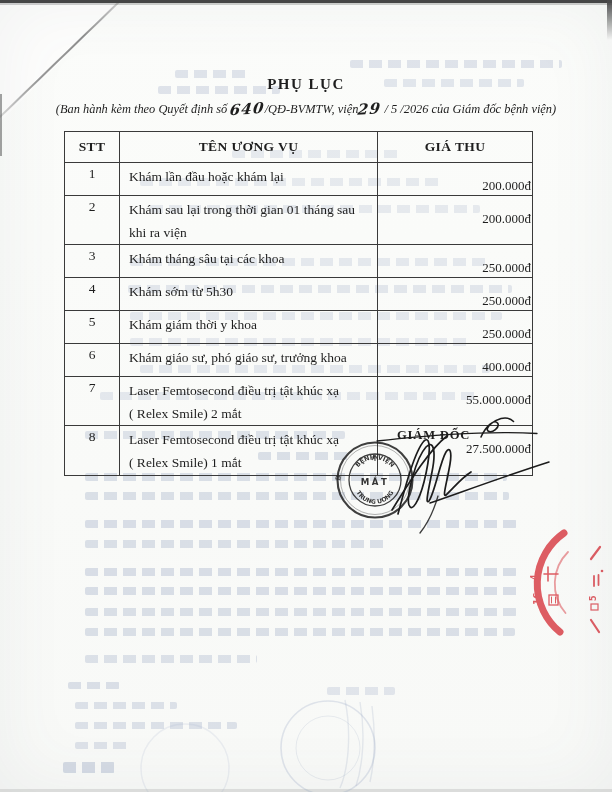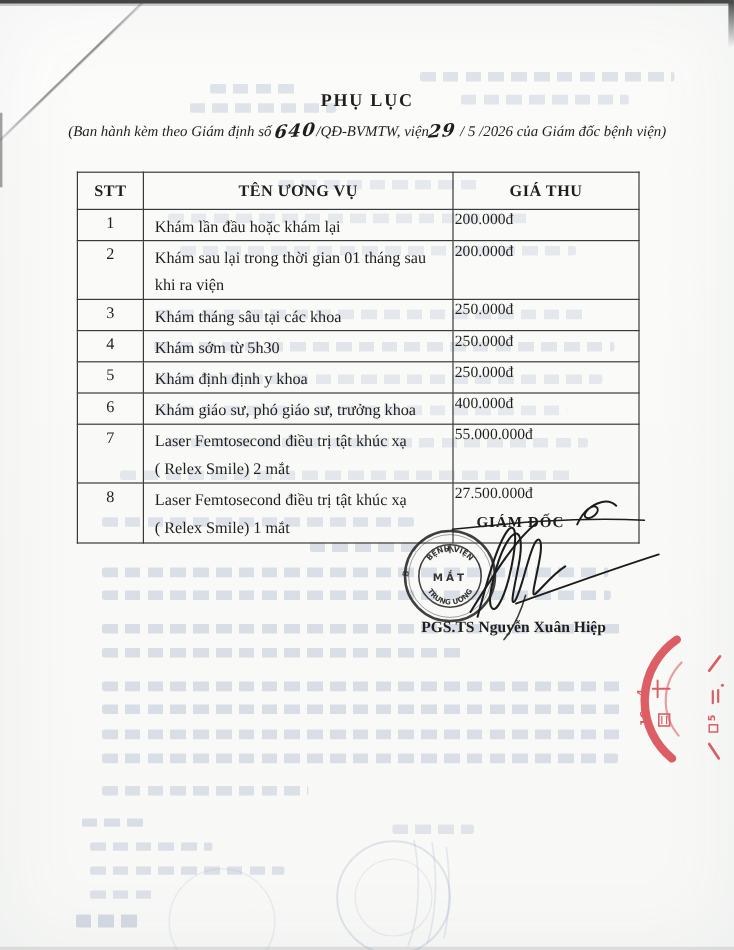--- a/index.html
+++ b/index.html
@@ -26,28 +26,28 @@
     transform:rotate(-44deg);filter:blur(.3px);}
   
   .doc-title{position:absolute;top:76px;left:0;width:612px;text-align:center;
     font-weight:bold;font-size:15px;letter-spacing:1.5px;}
   .doc-subtitle{position:absolute;top:99px;left:0;width:612px;text-align:center;
     font-style:italic;font-size:12.4px;white-space:nowrap;}
   .hand{display:inline-block;font-family:"DejaVu Serif",serif;font-style:italic;
     font-weight:bold;font-size:15px;letter-spacing:1px;
     transform:skewX(-10deg) rotate(-4deg);position:relative;top:1px;}
   
-  table.price{position:absolute;left:64px;top:143px;width:468px;
+  table.price{position:absolute;left:64px;top:131px;width:468px;
     border-collapse:collapse;table-layout:fixed;font-size:13.5px;background:transparent;}
   table.price th,table.price td{border:1px solid #3a3a3a;}
   table.price th{font-weight:bold;text-align:center;letter-spacing:.4px;font-size:13.5px;}
   td.c-stt{text-align:center;vertical-align:top;padding-top:3px;}
   td.c-svc{text-align:left;vertical-align:top;padding:2px 6px 0 9px;
     white-space:pre-line;line-height:23px;}
-  td.c-price{text-align:left;vertical-align:top;padding-top:0;font-size:13px;}
+  td.c-price{text-align:right;vertical-align:top;padding-top:15px;font-size:13px;}
   tr.h29{height:31px}tr.h25{height:25px}tr.h24{height:24px}tr.h48{height:48px}tr.h50{height:50px}
   
   .sig-role{position:absolute;left:397px;top:428px;font-weight:bold;
     font-size:12.6px;letter-spacing:.8px;}
   .sig-name{position:absolute;left:351px;top:515px;font-weight:bold;font-size:13px;}
   
   .ghost{position:absolute;border-radius:2px;filter:blur(.6px);pointer-events:none;}
   .ink-layer{position:absolute;left:0;top:0;width:612px;height:792px;pointer-events:none;}
 </style>
 </head>
@@ -90,21 +90,21 @@
 
   <div class="fold-corner"></div>
   <div class="fold-line"></div>
   <div class="edge-top"></div>
   <div class="edge-top-fade"></div>
   <div class="edge-right"></div>
   <div class="edge-left"></div>
   <div class="edge-bottom"></div>
 
   <div class="doc-title">PHỤ LỤC</div>
-  <div class="doc-subtitle"><span>(Ban hành kèm theo Giám định số </span><span class="hand">640</span><span>/QĐ-BVMTW, viện</span><span class="hand">29</span><span> / 5 /2026 của Giám đốc bệnh viện)</span></div>
+  <div class="doc-subtitle"><span>(Ban hành kèm theo Quyết định số </span><span class="hand">640</span><span>/QĐ-BVMTW, viện</span><span class="hand">29</span><span> / 5 /2026 của Giám đốc bệnh viện)</span></div>
 
   <table class="price">
     <colgroup>
         <col style="width:55px">
         <col style="width:258px">
         <col style="width:155px">
       </colgroup>
     <tbody>
         <tr class="h29">
       <th>STT</th>
@@ -127,21 +127,21 @@
       <td class="c-svc">Khám tháng sâu tại các khoa</td>
       <td class="c-price">250.000đ</td>
     </tr>
     <tr class="h24">
       <td class="c-stt">4</td>
       <td class="c-svc">Khám sớm từ 5h30</td>
       <td class="c-price">250.000đ</td>
     </tr>
     <tr class="h24">
       <td class="c-stt">5</td>
-      <td class="c-svc">Khám định định y khoa</td>
+      <td class="c-svc">Khám giám thời y khoa</td>
       <td class="c-price">250.000đ</td>
     </tr>
     <tr class="h24">
       <td class="c-stt">6</td>
       <td class="c-svc">Khám giáo sư, phó giáo sư, trưởng khoa</td>
       <td class="c-price">400.000đ</td>
     </tr>
     <tr class="h48">
       <td class="c-stt">7</td>
       <td class="c-svc">Laser Femtosecond điều trị tật khúc xạ
@@ -151,21 +151,20 @@
     <tr class="h50">
       <td class="c-stt">8</td>
       <td class="c-svc">Laser Femtosecond điều trị tật khúc xạ
 ( Relex Smile) 1 mắt</td>
       <td class="c-price">27.500.000đ</td>
     </tr>
   </tbody>
     </table>
 
   <div class="sig-role">GIÁM ĐỐC</div>
-  <div class="sig-name">PGS.TS Nguyễn Xuân Hiệp</div>
 
   <svg class="ink-layer" viewBox="0 0 612 792">
     <defs>
       <path id="arcTop" d="M 356.7 470 A 21 21 0 0 1 393.3 470"></path>
       <path id="arcBottom" d="M 355.7 491 A 21 21 0 0 0 394.3 491"></path>
     </defs>
 
     <g stroke="#9aa8c4" fill="none">
       <circle cx="328" cy="748" r="47" stroke-width="1.6" opacity="0.28"></circle>
       <circle cx="328" cy="748" r="32" stroke-width="1" opacity="0.2"></circle>

